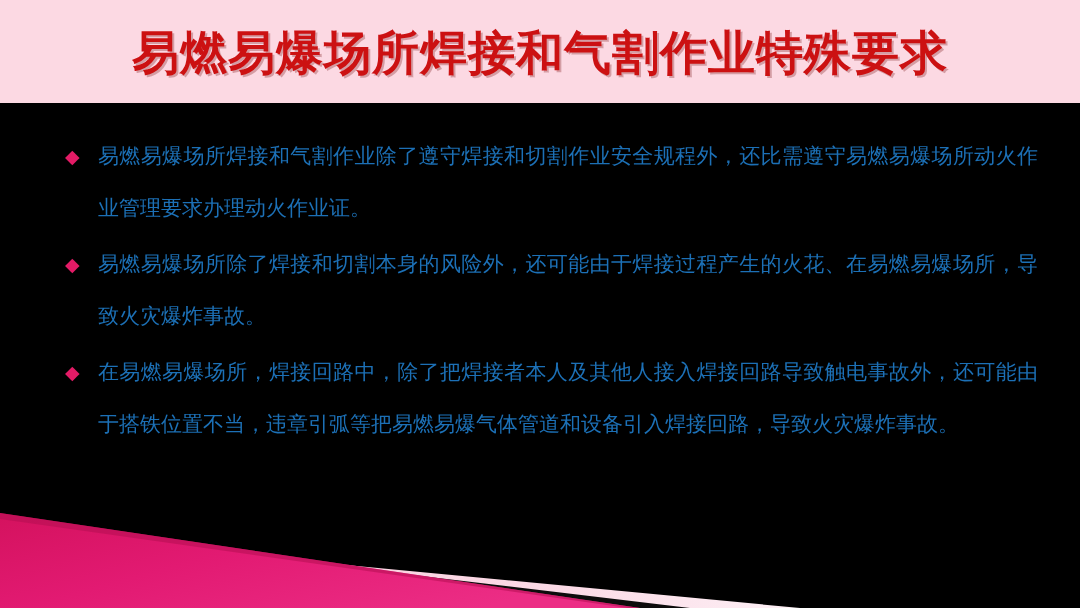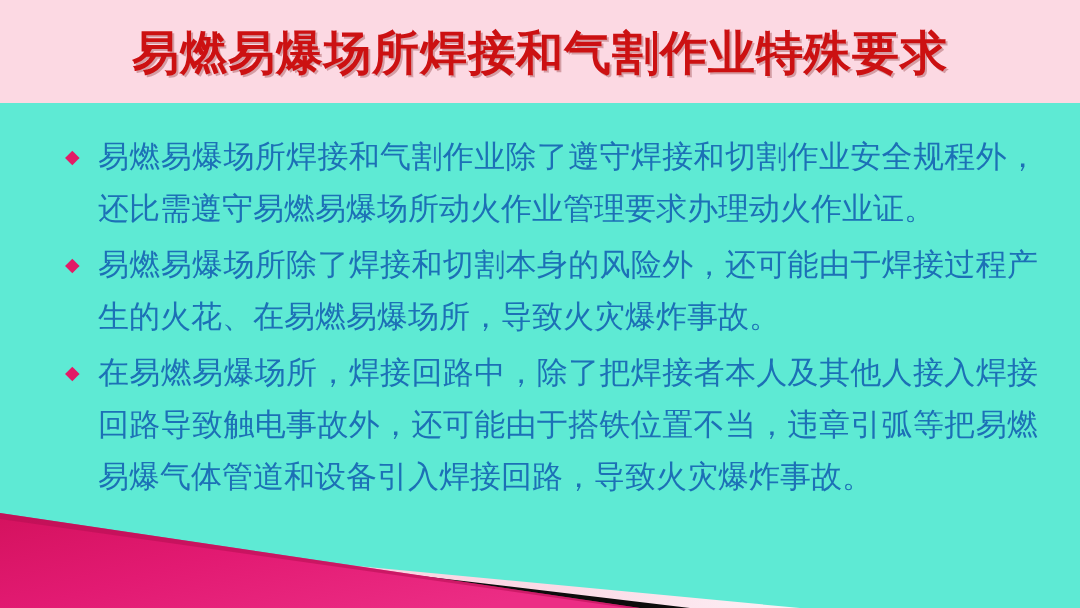--- a/index.html
+++ b/index.html
@@ -12,21 +12,21 @@
     height: 608px;
     overflow: hidden;
     background: #fdfdfd;
     font-family: "DejaVu Sans", "Liberation Sans", sans-serif;
   }
 
   #slide {
     position: relative;
     width: 1080px;
     height: 608px;
-    background: #5eead4;
+    background: #000000;
     overflow: hidden;
   }
 
   
   #header-band {
     position: absolute;
     left: 0;
     top: 0;
     width: 1080px;
     height: 103px;
@@ -75,21 +75,21 @@
     color: #e31b66;
     text-align: left;
     padding-left: 7px;
     box-sizing: border-box;
     user-select: none;
   }
 
   .bullet-text {
     flex: 1 1 auto;
     font-family: "DejaVu Sans", "Liberation Sans", sans-serif;
-    font-size: 31px;
+    font-size: 21px;
     line-height: 52px;
     color: #1c70b6;
     text-align: justify;
     text-justify: inter-character;
     letter-spacing: 0px;
   }
 
   
   #decor {
     position: absolute;

